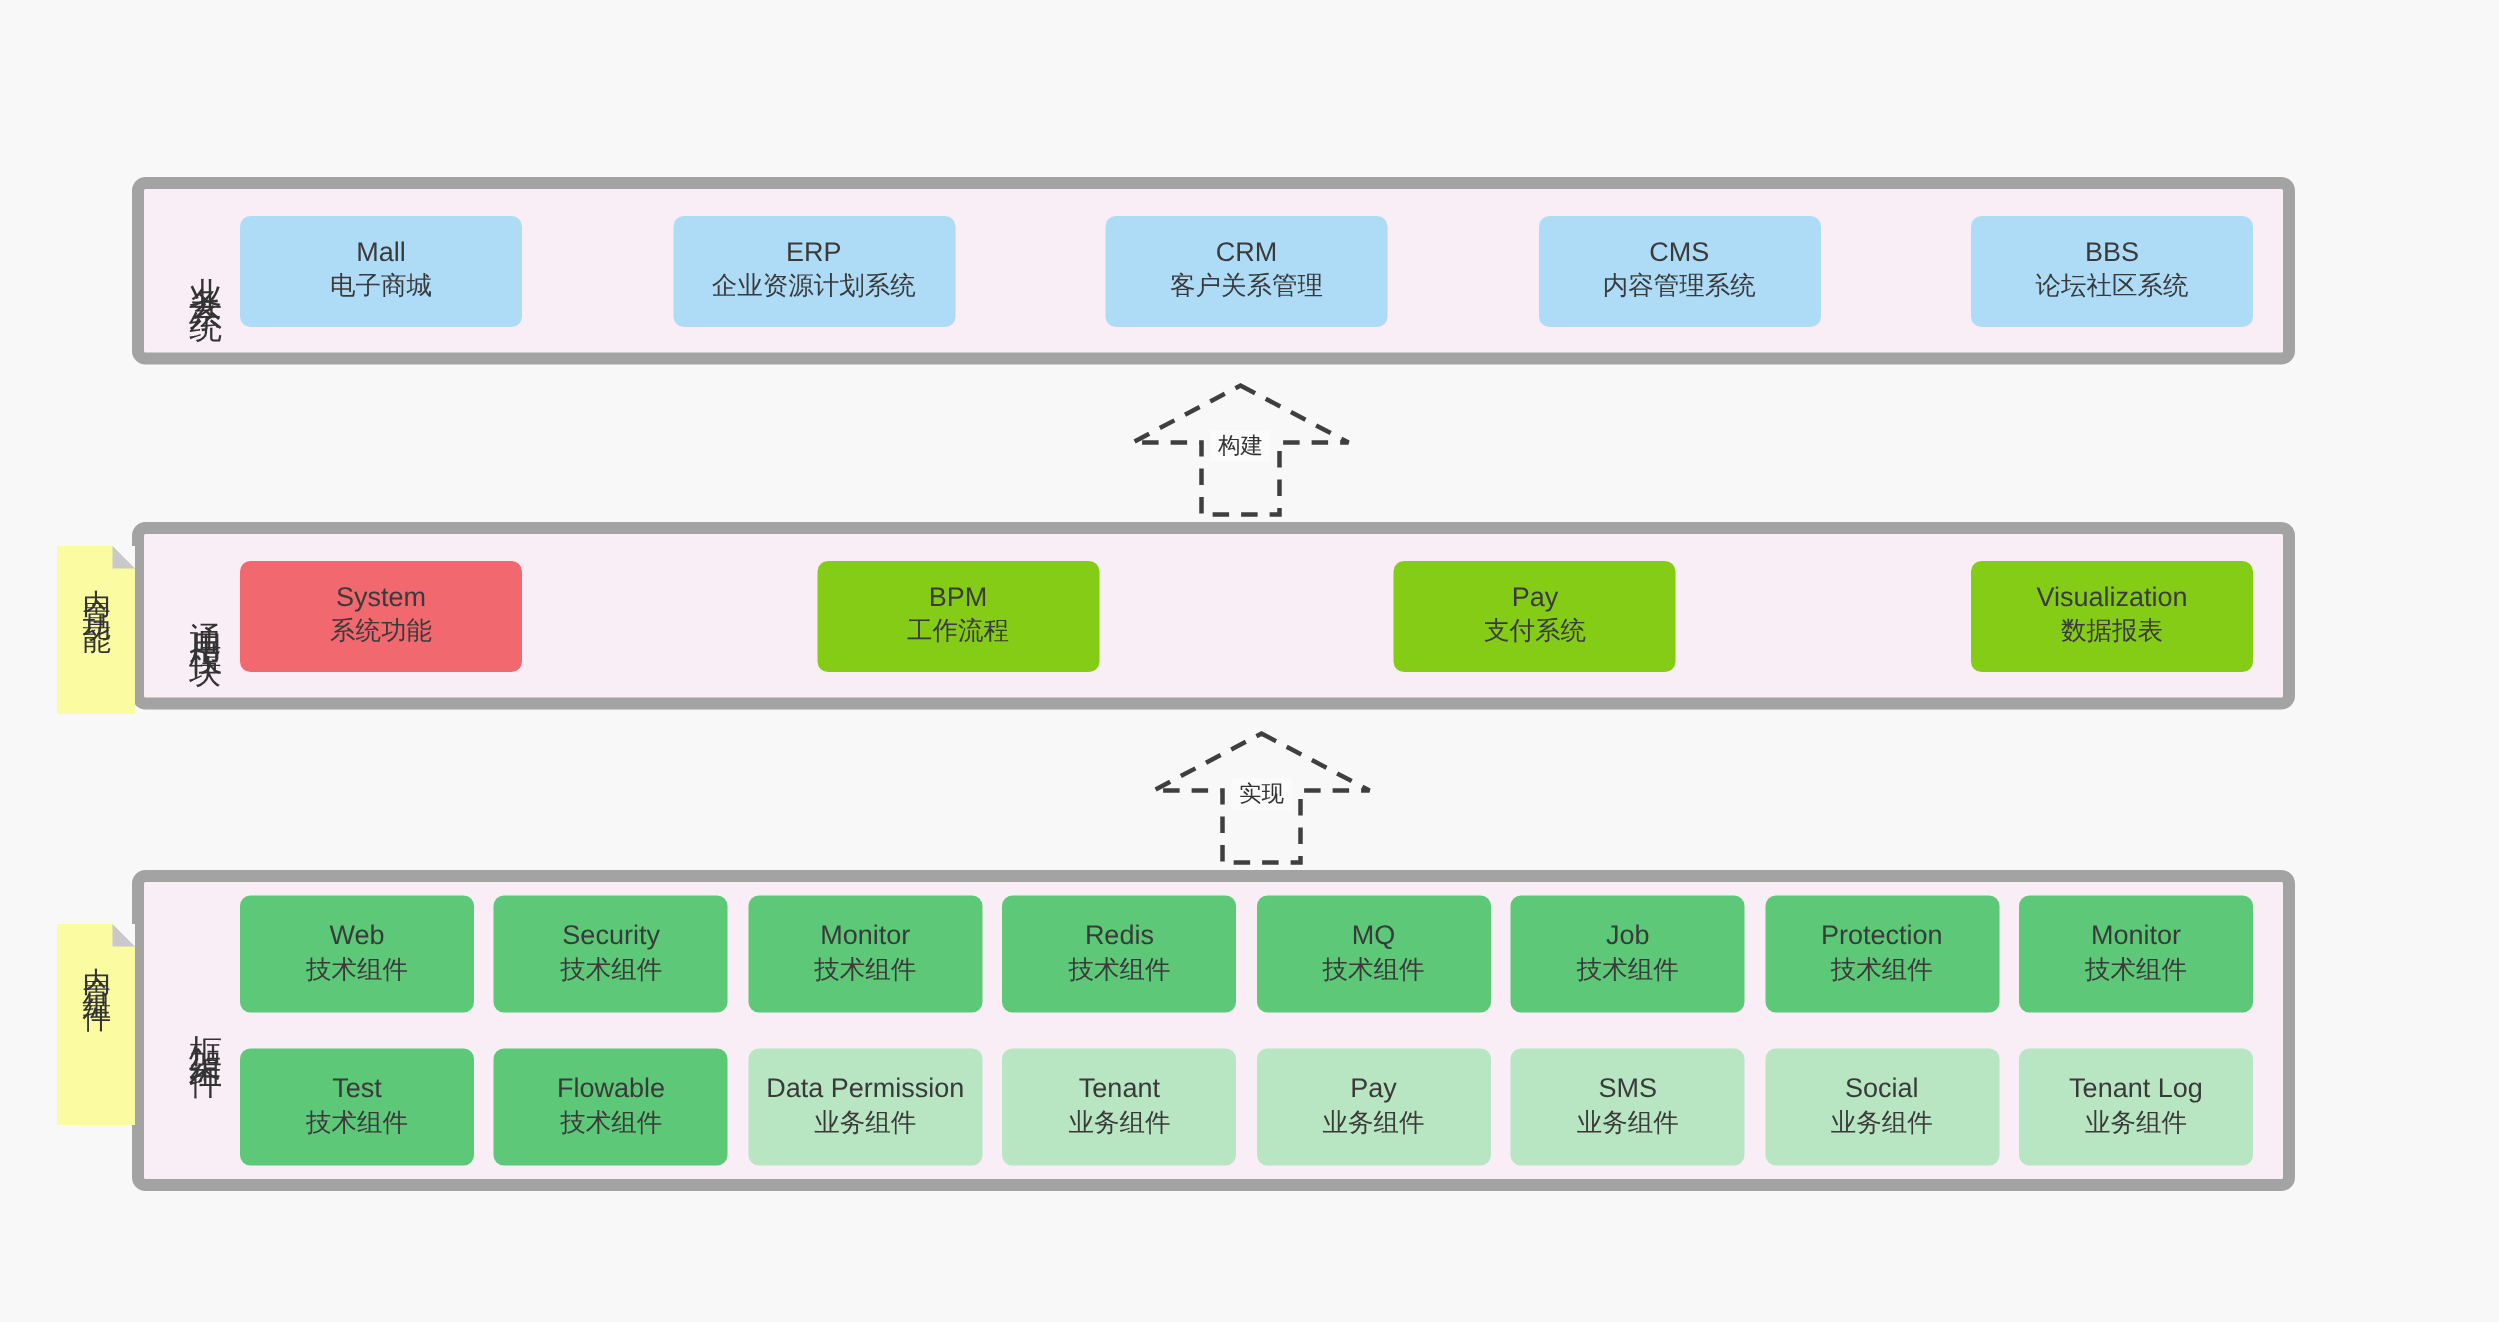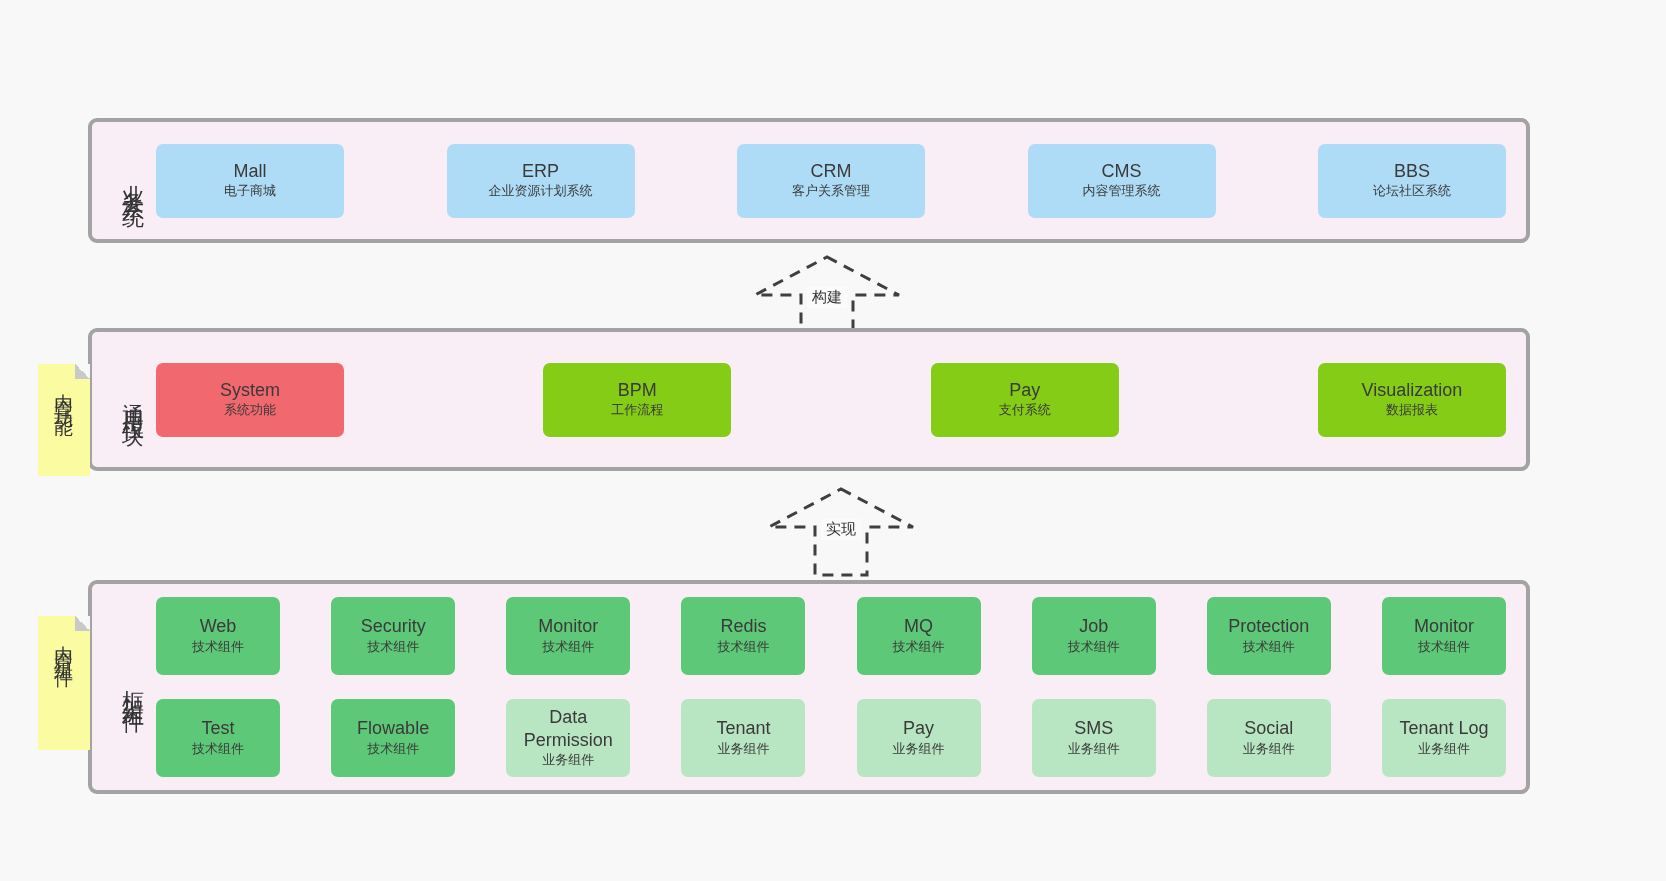--- a/index.html
+++ b/index.html
@@ -4,25 +4,25 @@
 <style>
   html,body { margin:0; padding:0; }
   #canvas {
     position:relative; width:1666px; height:881px;
     background:#f8f8f8; overflow:hidden;
     font-family:"Liberation Sans","DejaVu Sans",sans-serif;
     color:#3a3a3a;
   }
   .band {
     position:absolute; left:88px; width:1442px;
-    background:#f9edf6; border:4px solid #a3a3a3; border-radius:9px;
+    background:#f9edf6; border:8px solid #a3a3a3; border-radius:9px;
     box-sizing:border-box; display:flex; align-items:center;
   }
   #band-business  { top:118px; height:125px; }
-  #band-modules   { top:328px; height:143px; }
+  #band-modules   { top:348px; height:125px; }
   #band-framework { top:580px; height:214px; }
 
   .band-label {
     flex:none; margin-left:16px; width:36px;
     writing-mode:vertical-rl; text-orientation:upright;
     font-size:22px; letter-spacing:7px; line-height:1;
     color:#333; text-align:center; align-self:center;
   }
   .boxes {
     flex:1; display:flex; justify-content:space-between;
@@ -33,24 +33,24 @@
     padding:0 20px 0 12px; justify-content:center;
   }
   .rows .row { display:flex; justify-content:space-between; }
 
   .box {
     box-sizing:border-box; border-radius:7px;
     display:flex; flex-direction:column; justify-content:center; align-items:center;
     text-align:center; padding:4px 6px;
   }
   .boxes .box { width:188px; height:74px; }
-  .row  .box { width:124px; height:78px; }
+  .row  .box { width:156px; height:78px; }
 
   .box-name { font-size:18px; line-height:1.25; }
-  .box-desc { font-size:13px; line-height:1.45; }
+  .box-desc { font-size:17px; line-height:1.45; }
 
   .blue        { background:#aedcf7; }
   .red         { background:#f1686f; }
   .pink        { background:#84cc16; }
   .green-dark  { background:#5dc878; }
   .green-light { background:#b8e5c2; }
 
   .sticky {
     position:absolute; left:38px; width:52px; background:#fbfba1;
     display:flex; justify-content:center; z-index:2;

